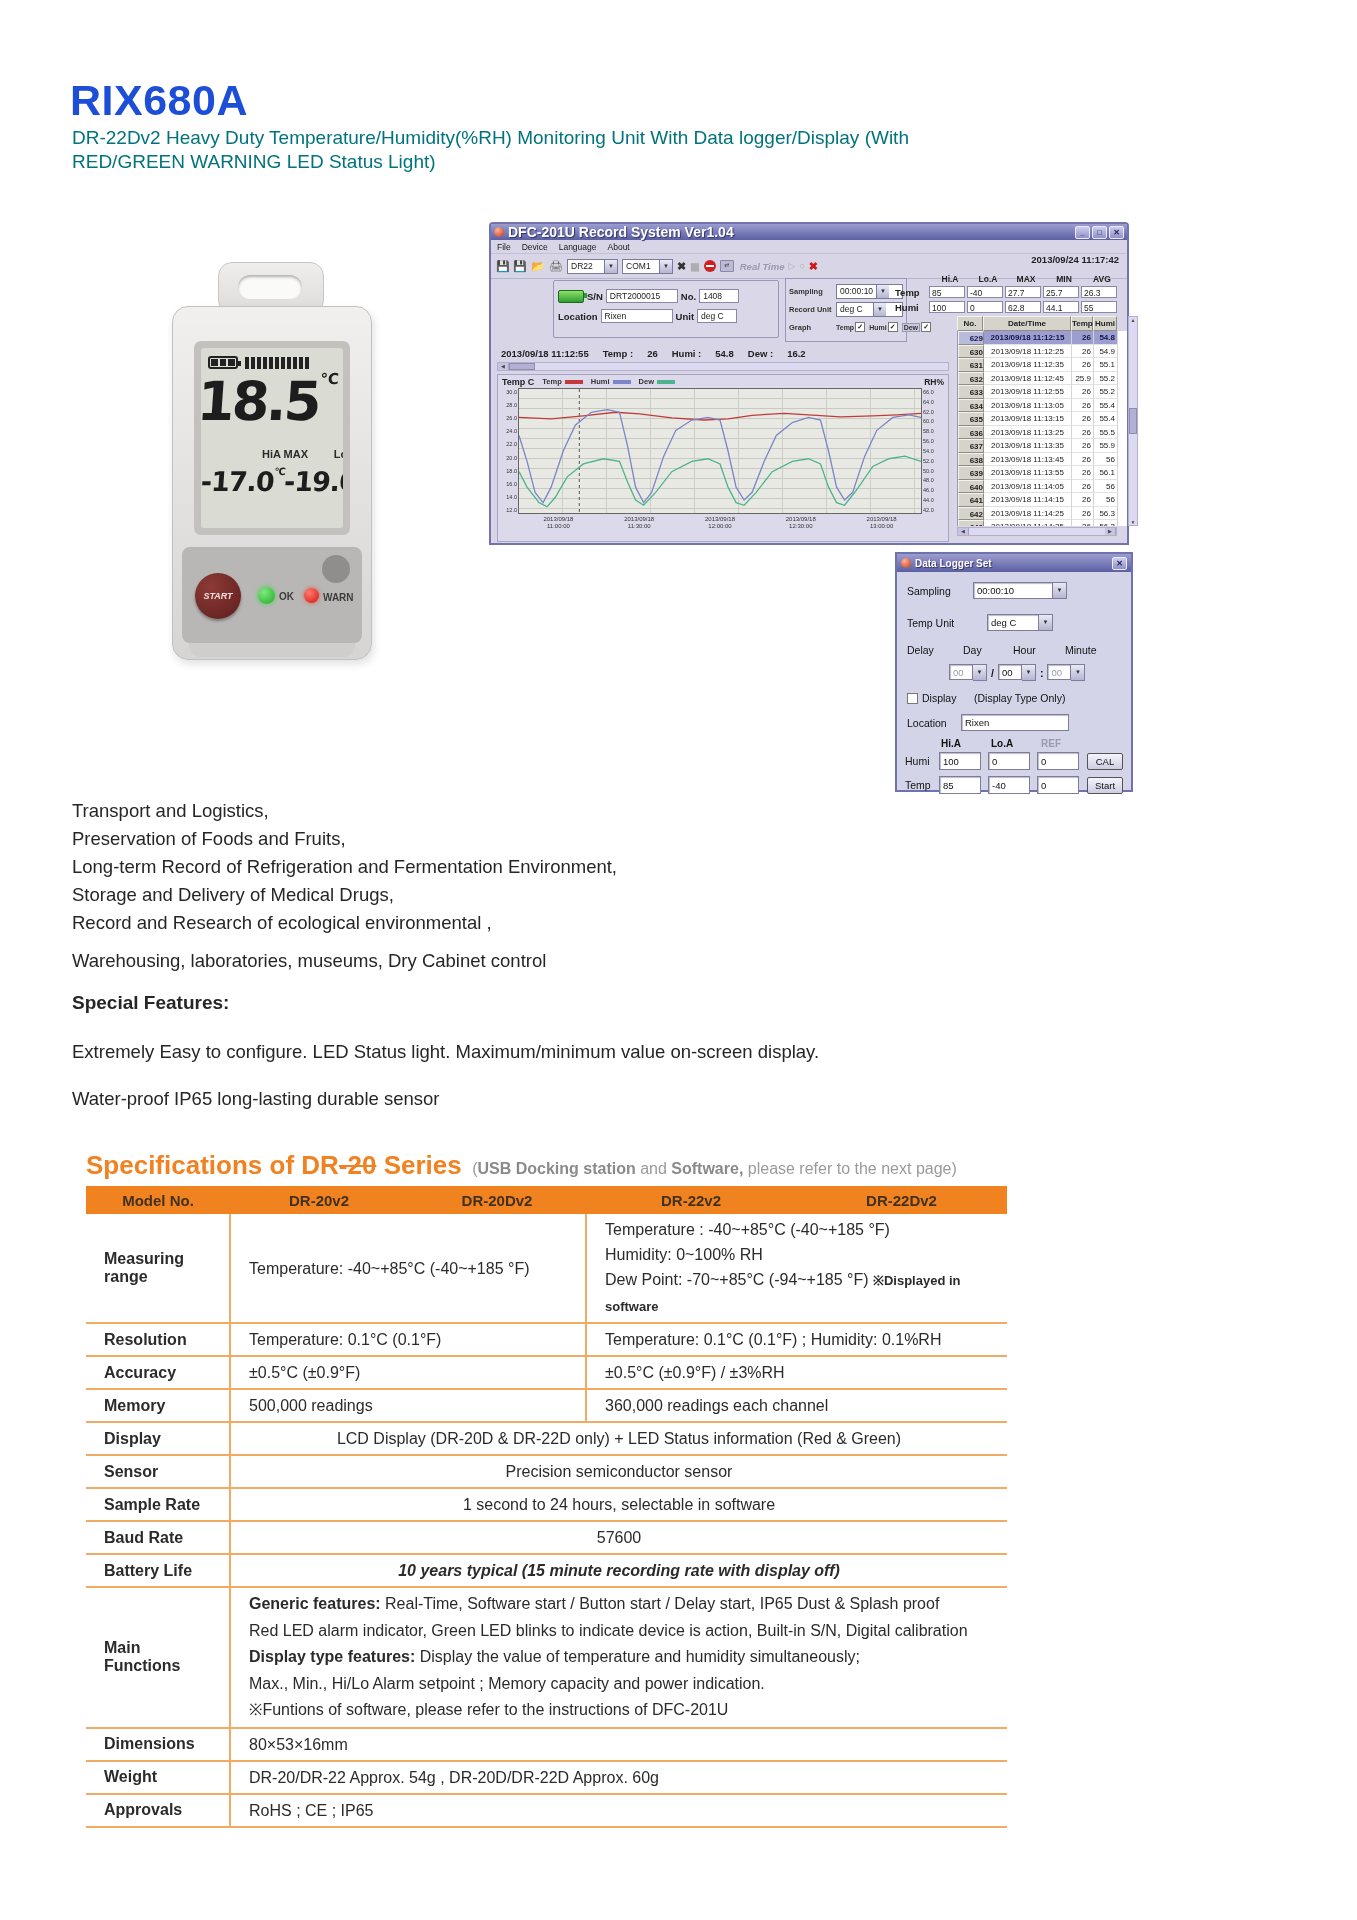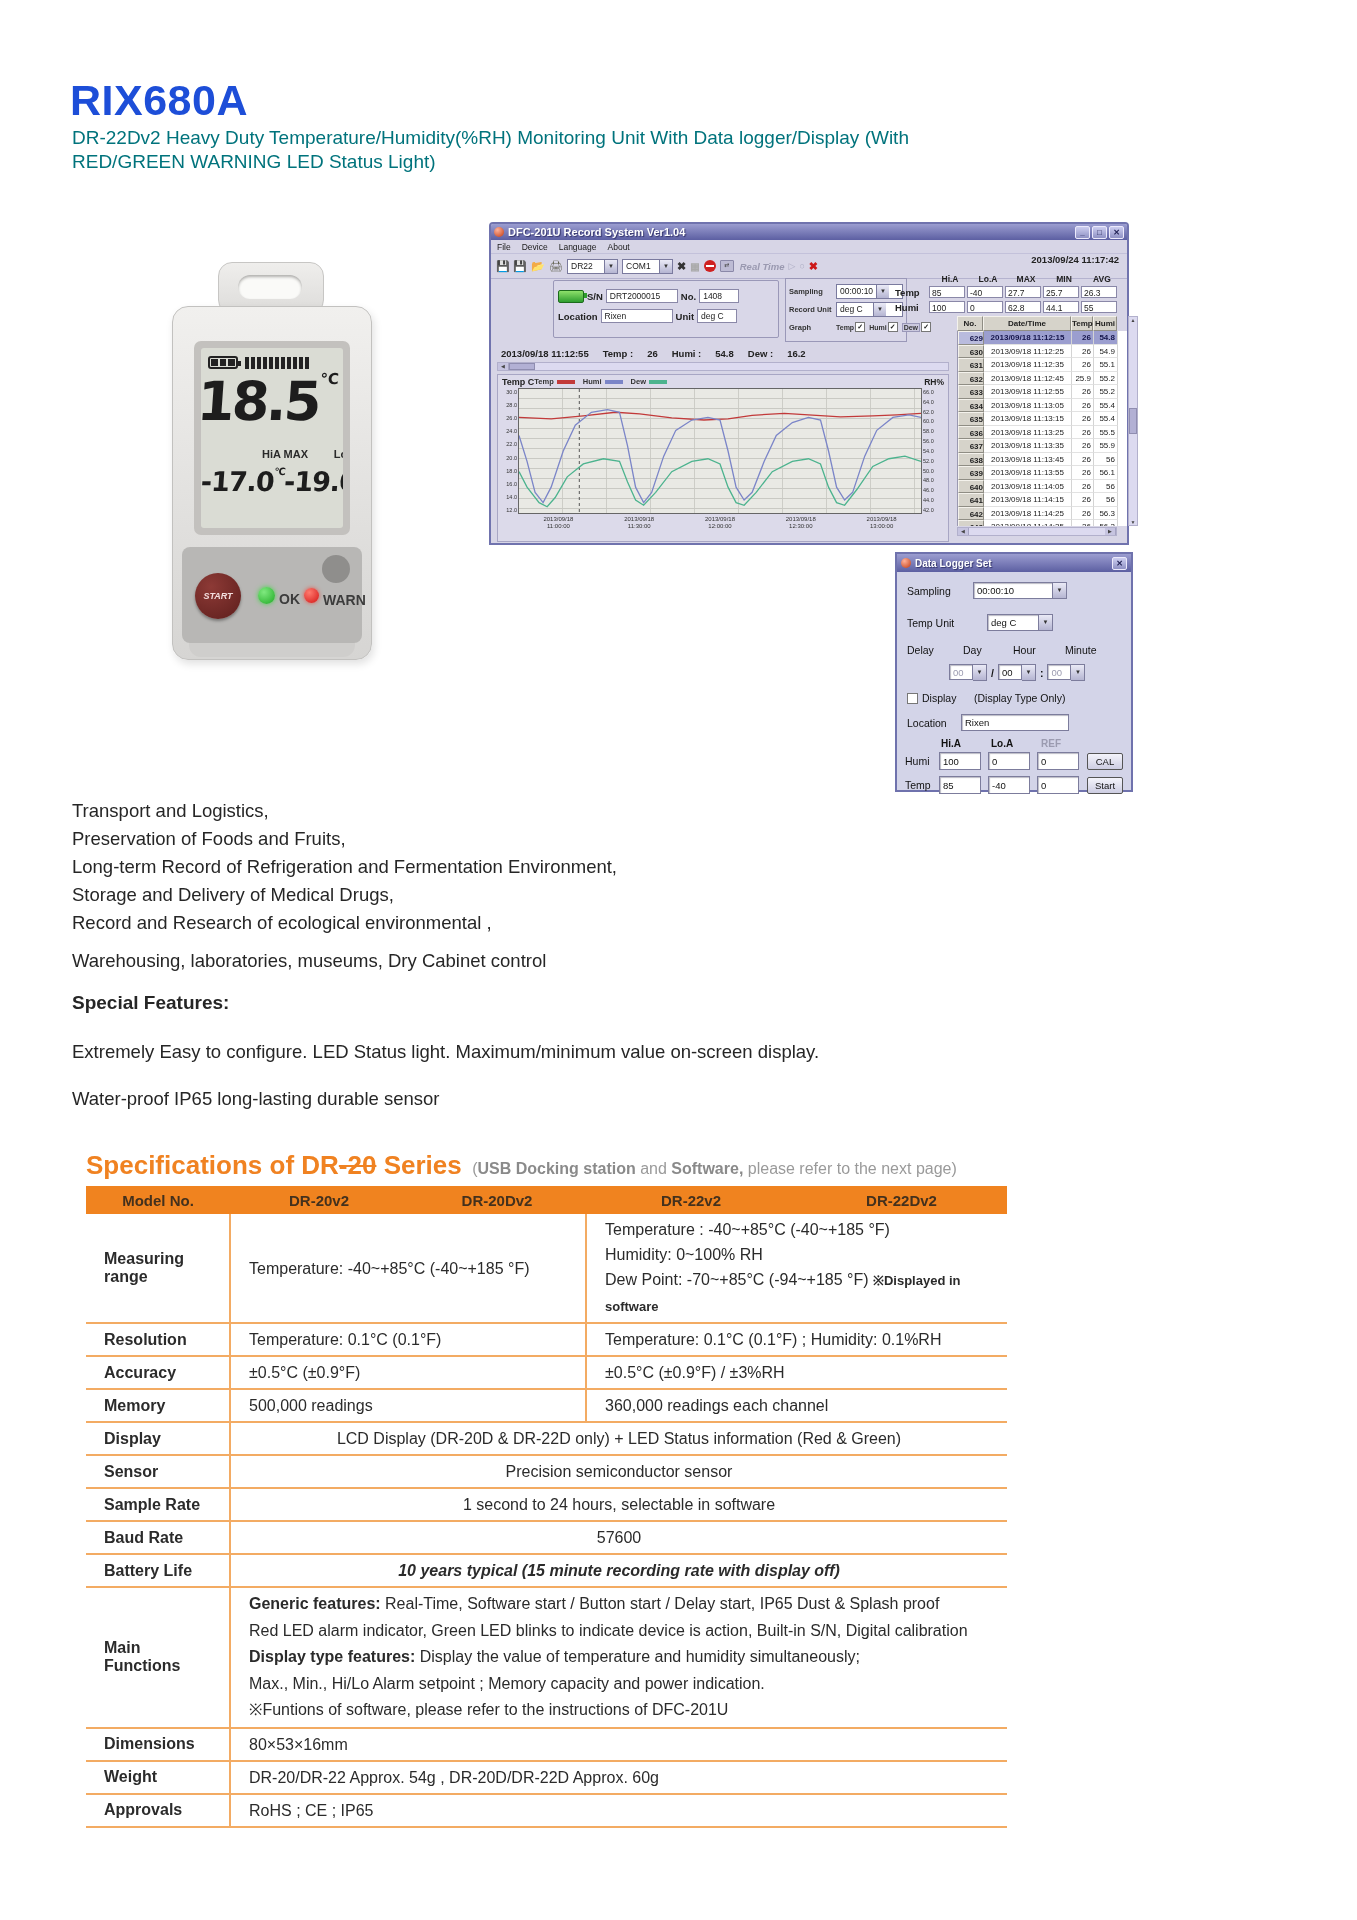--- a/index.html
+++ b/index.html
@@ -35,31 +35,31 @@
            letter-spacing:-1px;transform:skewX(-4deg);font-family:"DejaVu Sans",sans-serif;}
   .lcd-sub .u{font-size:10px;vertical-align:top;}
   .dev-panel{position:absolute;left:9px;top:240px;width:180px;height:96px;background:#b8b7b5;border-radius:8px;}
   .dev-sensor{position:absolute;right:12px;top:8px;width:28px;height:28px;border-radius:50%;background:#8f8e8c;}
   .dev-start{position:absolute;left:13px;top:26px;width:46px;height:46px;border-radius:50%;
              background:radial-gradient(circle at 35% 30%,#8d3a36,#5d1e1c);display:flex;align-items:center;justify-content:center;
              color:#f3dede;font-size:9px;font-weight:bold;font-style:italic;box-shadow:0 2px 3px rgba(0,0,0,.35);}
   .led{position:absolute;border-radius:50%;}
   .led-ok{left:76px;top:40px;width:17px;height:17px;background:radial-gradient(circle at 35% 30%,#7fe97f,#1faa24);box-shadow:0 0 5px #4ad34e;}
   .led-warn{left:122px;top:41px;width:15px;height:15px;background:radial-gradient(circle at 35% 30%,#ff7a6e,#d31414);box-shadow:0 0 4px #e5564a;}
-  .led-lab{position:absolute;font-size:14px;font-weight:bold;color:#3c3c3c;}
+  .led-lab{position:absolute;font-size:10px;font-weight:bold;color:#3c3c3c;}
   .lab-ok{left:97px;top:44px;}
   .lab-warn{left:141px;top:45px;}
   .dev-foot{position:absolute;left:16px;top:336px;width:166px;height:14px;background:#cfcecc;border-radius:0 0 12px 12px;}
 
   
   .sw{position:absolute;left:489px;top:222px;width:640px;height:323px;background:#d7d5e6;
       border:2px solid #7073ae;box-sizing:border-box;border-radius:4px 4px 0 0;font-size:9px;color:#222;}
   .sw-titlebar{height:16px;background:linear-gradient(#9b9dd0,#5c5fa2);display:flex;align-items:center;padding:0 3px;border-radius:2px 2px 0 0;}
   .app-ico{width:10px;height:10px;border-radius:50%;background:radial-gradient(circle at 35% 30%,#ffb199,#c23a10);margin-right:4px;flex:none;}
-  .sw-title{color:#fff;font-size:11px;font-weight:bold;flex:1;white-space:nowrap;text-shadow:1px 1px 1px #33336a;}
+  .sw-title{color:#fff;font-size:14px;font-weight:bold;flex:1;white-space:nowrap;text-shadow:1px 1px 1px #33336a;}
   .win-btn{width:15px;height:13px;margin-left:2px;background:linear-gradient(#cdcef0,#8f91c4);border:1px solid #eceafc;
            border-radius:2px;font-size:8px;line-height:11px;text-align:center;color:#222255;box-sizing:border-box;font-weight:bold;}
   .sw-menubar{height:13px;display:flex;gap:11px;align-items:center;padding:0 6px;font-size:8.5px;color:#1a1a1a;}
   .sw-toolbar{height:24px;display:flex;align-items:center;gap:4px;padding:0 5px;border-top:1px solid #c3c1da;border-bottom:1px solid #b5b3cf;}
   .tico{font-size:11px;line-height:1;color:#5a5a46;}
   .combo{display:flex;align-items:center;background:#fff;border:1px solid #7a7a9e;height:15px;font-size:8.5px;box-sizing:border-box;}
   .combo .val{padding:0 3px;min-width:30px;}
   .combo .arrow{width:12px;align-self:stretch;background:linear-gradient(#eaeaf6,#b5b5d2);border-left:1px solid #7a7a9e;
                 font-size:6px;line-height:13px;text-align:center;color:#333;}
   .x-dark{color:#333;font-weight:bold;font-size:11px;}
@@ -98,21 +98,21 @@
   .sum-label{width:34px;font-size:9.5px;font-weight:bold;}
   .sum-val{width:36px;margin-right:2px;background:#fff;border:1px solid #8a88a8;font-size:8.5px;height:12px;line-height:12px;padding-left:2px;box-sizing:border-box;}
 
   .statusline{position:absolute;left:10px;top:124px;font-size:9.5px;font-weight:bold;color:#222;white-space:nowrap;}
   .statusline span{margin-right:14px;}
   .hscroll{position:absolute;left:6px;top:138px;width:452px;height:9px;background:#dcdaf0;border:1px solid #b2b0cc;box-sizing:border-box;display:flex;}
   .hs-btn{width:10px;background:#c6c4e0;border-right:1px solid #a5a3c2;font-size:5px;line-height:7px;text-align:center;color:#444;}
   .hs-thumb{width:26px;background:#b2b0d4;border:1px solid #8f8db0;box-sizing:border-box;}
 
   .graph{position:absolute;left:6px;top:150px;width:452px;height:168px;background:#dcdaea;border:1px solid #a8a6c4;box-sizing:border-box;}
-  .g-head{height:13px;display:flex;align-items:center;padding:0 4px;}
+  .g-head{height:13px;display:flex;align-items:center;padding:0 4px;gap:8px;}
   .g-yl{font-size:9px;font-weight:bold;}
   .g-legend{display:flex;gap:8px;flex:1;}
   .g-li{display:flex;align-items:center;gap:3px;font-size:7.5px;font-weight:bold;color:#333;}
   .g-sw{width:18px;height:4px;}
   .g-yr{font-size:8.5px;font-weight:bold;}
   .g-bodyrow{display:flex;height:126px;}
   .g-lticks,.g-rticks{display:flex;flex-direction:column;justify-content:space-between;font-size:5.5px;color:#333;padding:1px 1px;box-sizing:border-box;}
   .g-lticks{width:20px;text-align:right;align-items:flex-end;}
   .g-rticks{width:26px;}
   .g-plot{flex:1;position:relative;background:#e9e9e4;border:1px solid #666;box-sizing:border-box;

